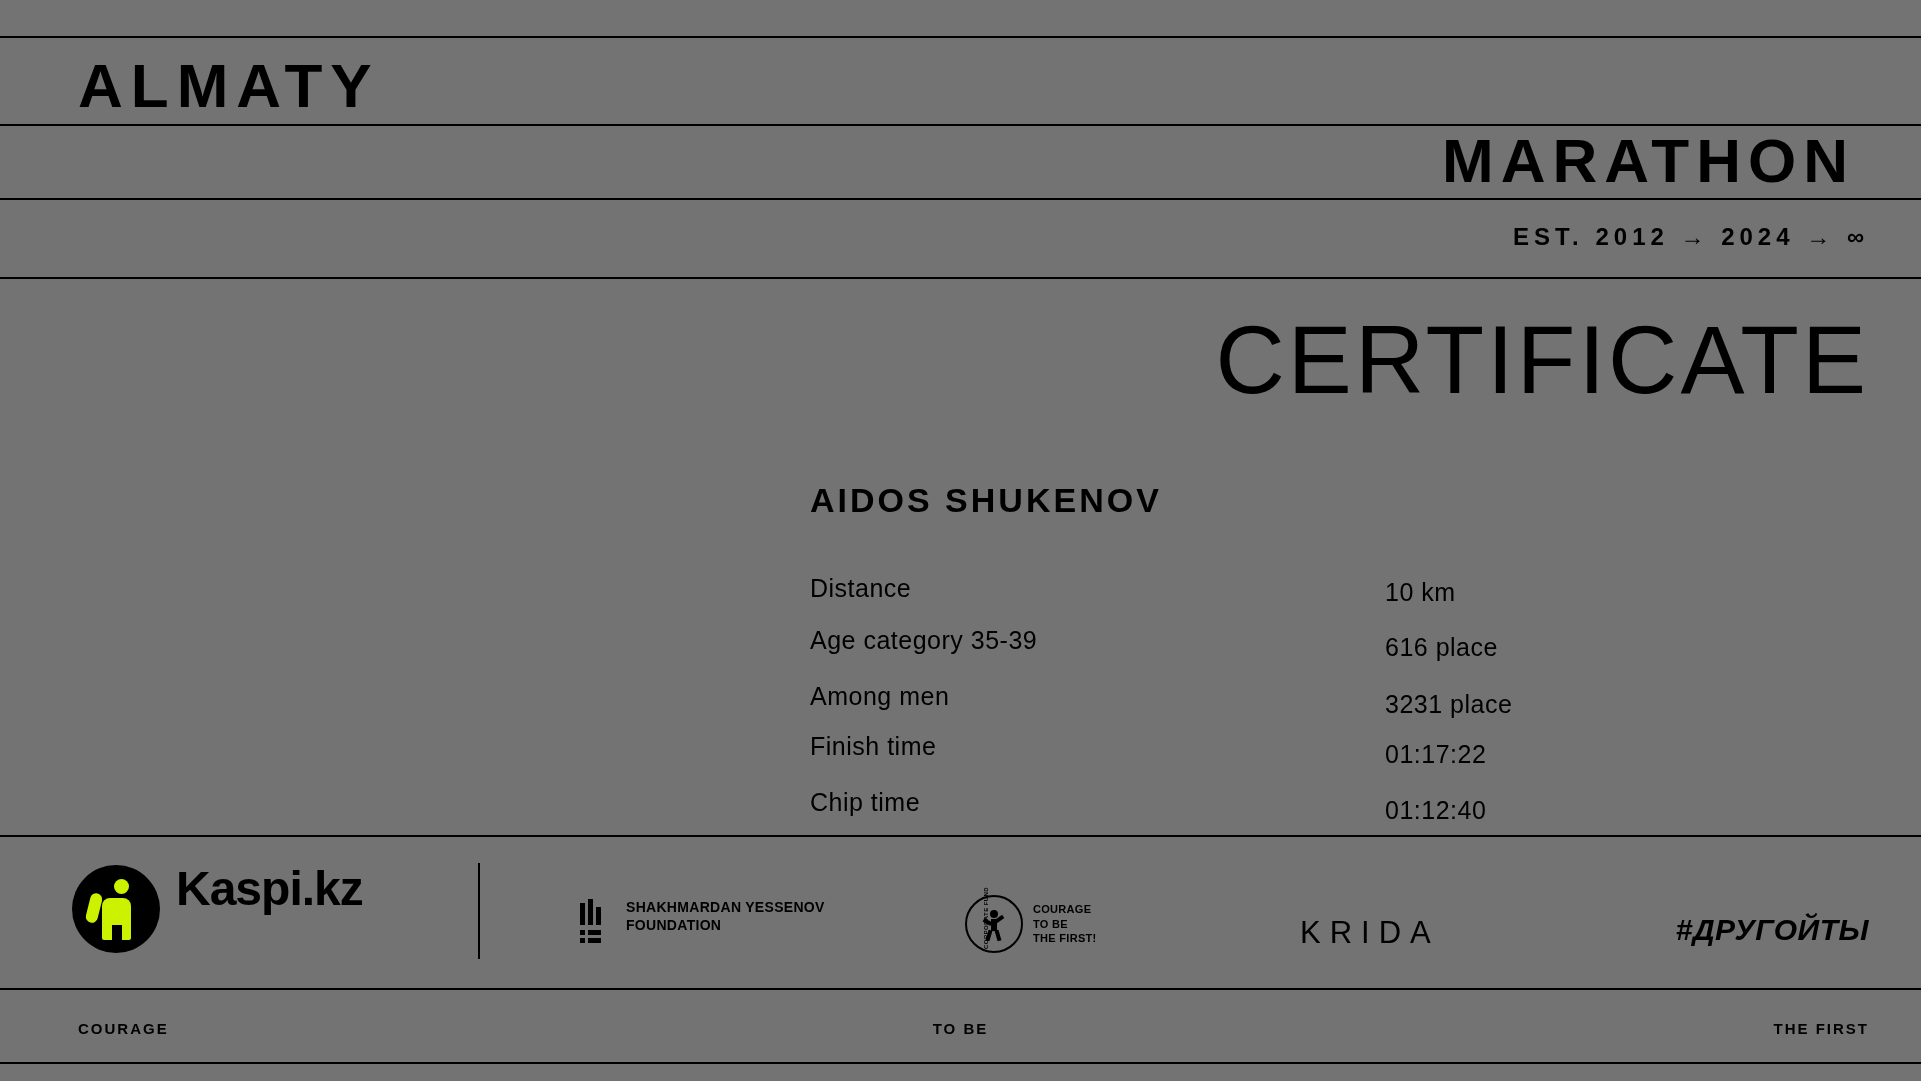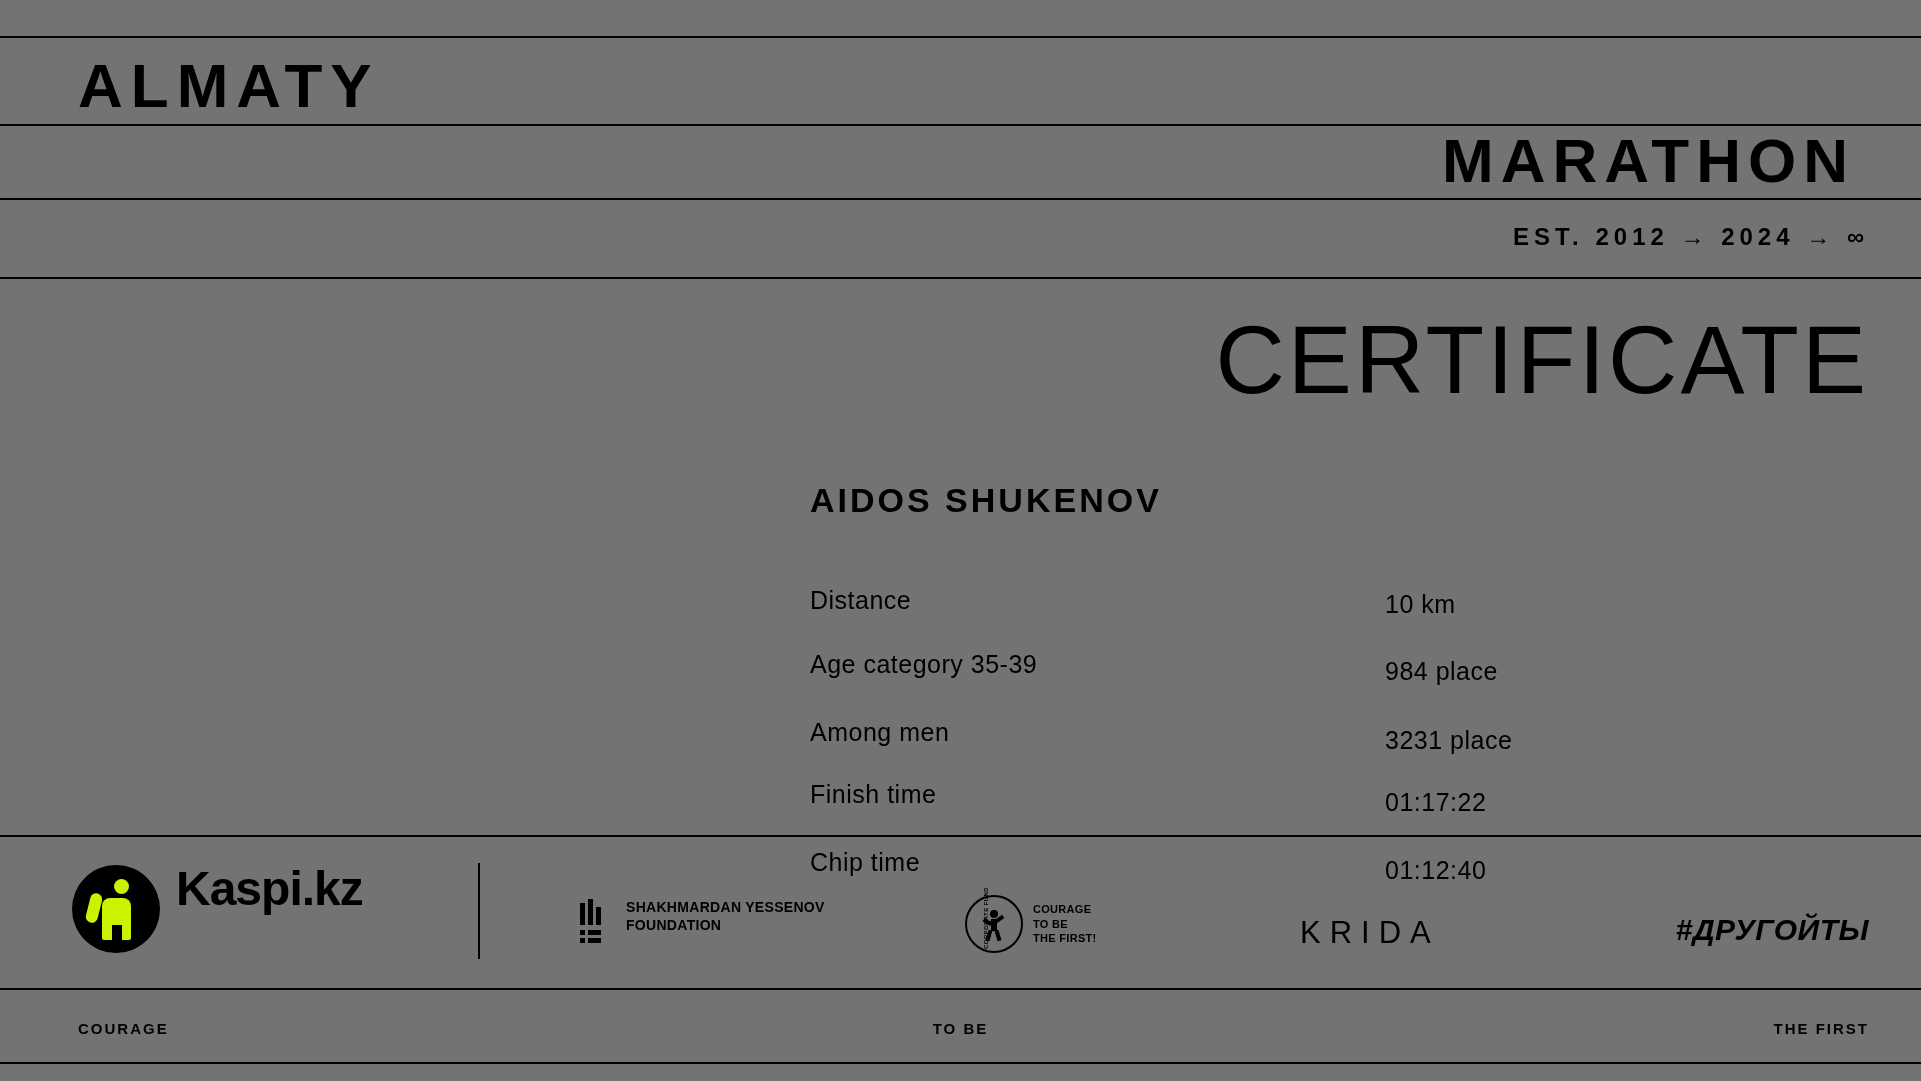--- a/index.html
+++ b/index.html
@@ -99,21 +99,20 @@
   
   .results {
     position: absolute;
     left: 810px;
     top: 570px;
     width: 1050px;
   }
   .res-row {
     position: relative;
     height: 54px;
-    margin-top: 12px;
   }
   .res-label {
     position: absolute;
     left: 0;
     font-size: 25px;
     letter-spacing: 0.5px;
     white-space: nowrap;
   }
   .res-value {
     position: absolute;
@@ -377,21 +376,21 @@
 
   <div class="athlete">AIDOS SHUKENOV</div>
 
   <div class="results">
     <div class="res-row r-a">
       <span class="res-label">Distance</span>
       <span class="res-value">10 km</span>
     </div>
     <div class="res-row r-b">
       <span class="res-label">Age category 35-39</span>
-      <span class="res-value">984 place</span>
+      <span class="res-value">616 place</span>
     </div>
     <div class="res-row r-c">
       <span class="res-label">Among men</span>
       <span class="res-value">3231 place</span>
     </div>
     <div class="res-row r-d">
       <span class="res-label">Finish time</span>
       <span class="res-value">01:17:22</span>
     </div>
     <div class="res-row r-e">

